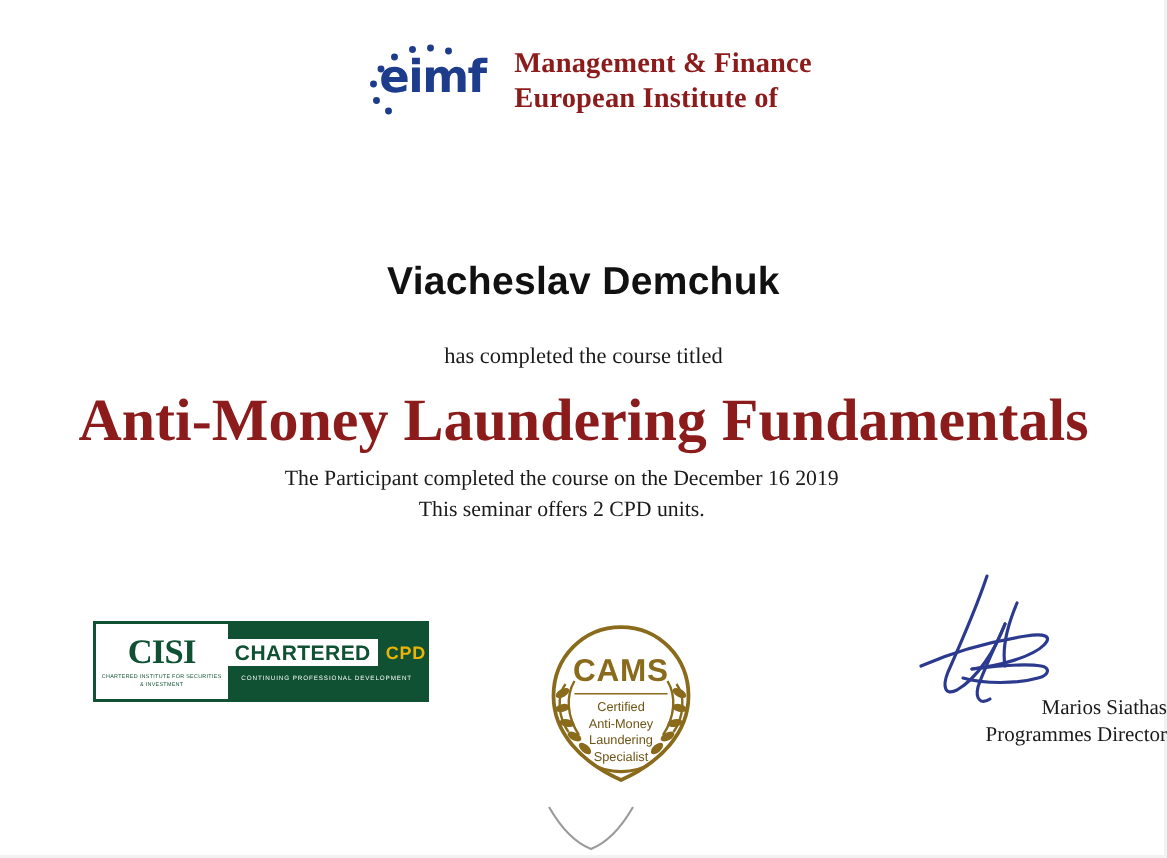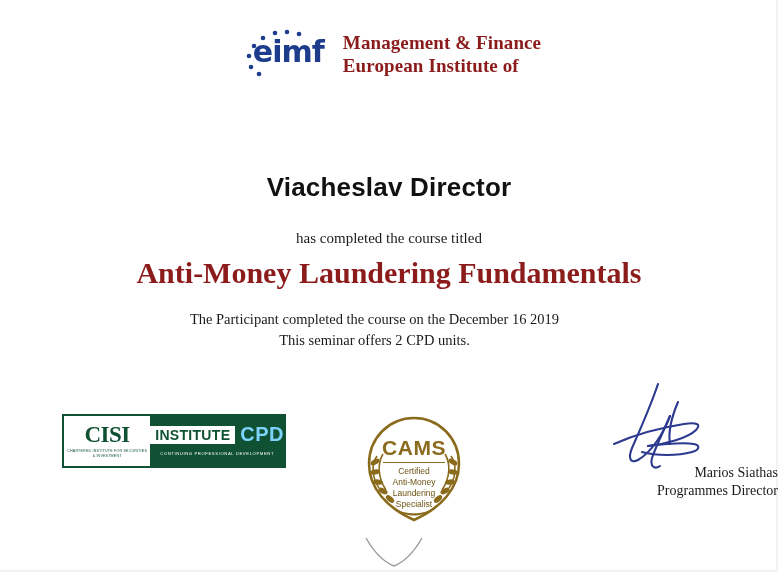--- a/index.html
+++ b/index.html
@@ -117,21 +117,21 @@
     font-size: 15px;
     color: #1a1a1a;
   }
   .course-title {
     position: absolute;
     top: 256px;
     left: 0;
     width: 778px;
     text-align: center;
     font-family: "Liberation Serif", serif;
-    font-size: 30px;
+    font-size: 40px;
     font-weight: bold;
     color: #8c1b1b;
   }
   .completion-block {
     position: absolute;
     top: 309px;
     left: 0;
     width: 749px;
     text-align: center;
     font-size: 14.5px;
@@ -196,23 +196,23 @@
     font-family: "Liberation Sans", sans-serif;
     font-size: 14px;
     font-weight: bold;
     color: #0f5132;
     background: #ffffff;
     padding: 1px 5px;
     letter-spacing: 0.3px;
   }
   .cisi-cpd {
     font-family: "Liberation Sans", sans-serif;
-    font-size: 20px;
-    font-weight: bold;
-    color: #7dd3fc;
+    font-size: 12px;
+    font-weight: bold;
+    color: #eab308;
     letter-spacing: 0.5px;
   }
   .cisi-tag {
     font-family: "Liberation Sans", sans-serif;
     font-size: 4.2px;
     color: #ffffff;
     letter-spacing: 0.6px;
     margin-top: 5px;
   }
 
@@ -307,36 +307,36 @@
         </svg>
         <div class="logo-eimf">eimf</div>
       </div>
       <div class="logo-text">
         <div>Management &amp; Finance</div>
         <div>European Institute of</div>
       </div>
     </div>
   </div>
 
-  <div class="recipient">Viacheslav Director</div>
+  <div class="recipient">Viacheslav Demchuk</div>
   <div class="line-completed">has completed the course titled</div>
   <div class="course-title">Anti-Money Laundering Fundamentals</div>
   <div class="completion-block">
     <div>The Participant completed the course on the  December 16 2019</div>
     <div>This seminar offers 2 CPD units.</div>
   </div>
 
   <div class="cisi">
     <div class="cisi-left">
       <div class="cisi-logo">CISI</div>
       <div class="cisi-sub">CHARTERED INSTITUTE FOR SECURITIES &amp; INVESTMENT</div>
     </div>
     <div class="cisi-right">
       <div class="cisi-endorsed-row">
-        <span class="cisi-endorsed">INSTITUTE</span>
+        <span class="cisi-endorsed">CHARTERED</span>
         <span class="cisi-cpd">CPD</span>
       </div>
       <div class="cisi-tag">CONTINUING PROFESSIONAL DEVELOPMENT</div>
     </div>
   </div>
 
   <div class="cams">
     <svg viewBox="0 0 118 118" width="118" height="118">
       <path d="M59 6 C34 6 14 26 14 52 C14 76 32 96 59 108 C86 96 104 76 104 52 C104 26 84 6 59 6 Z" fill="none" stroke="#8a6a1b" stroke-width="2.5"></path>
       <g stroke="#8a6a1b" stroke-width="1.6" fill="none">

